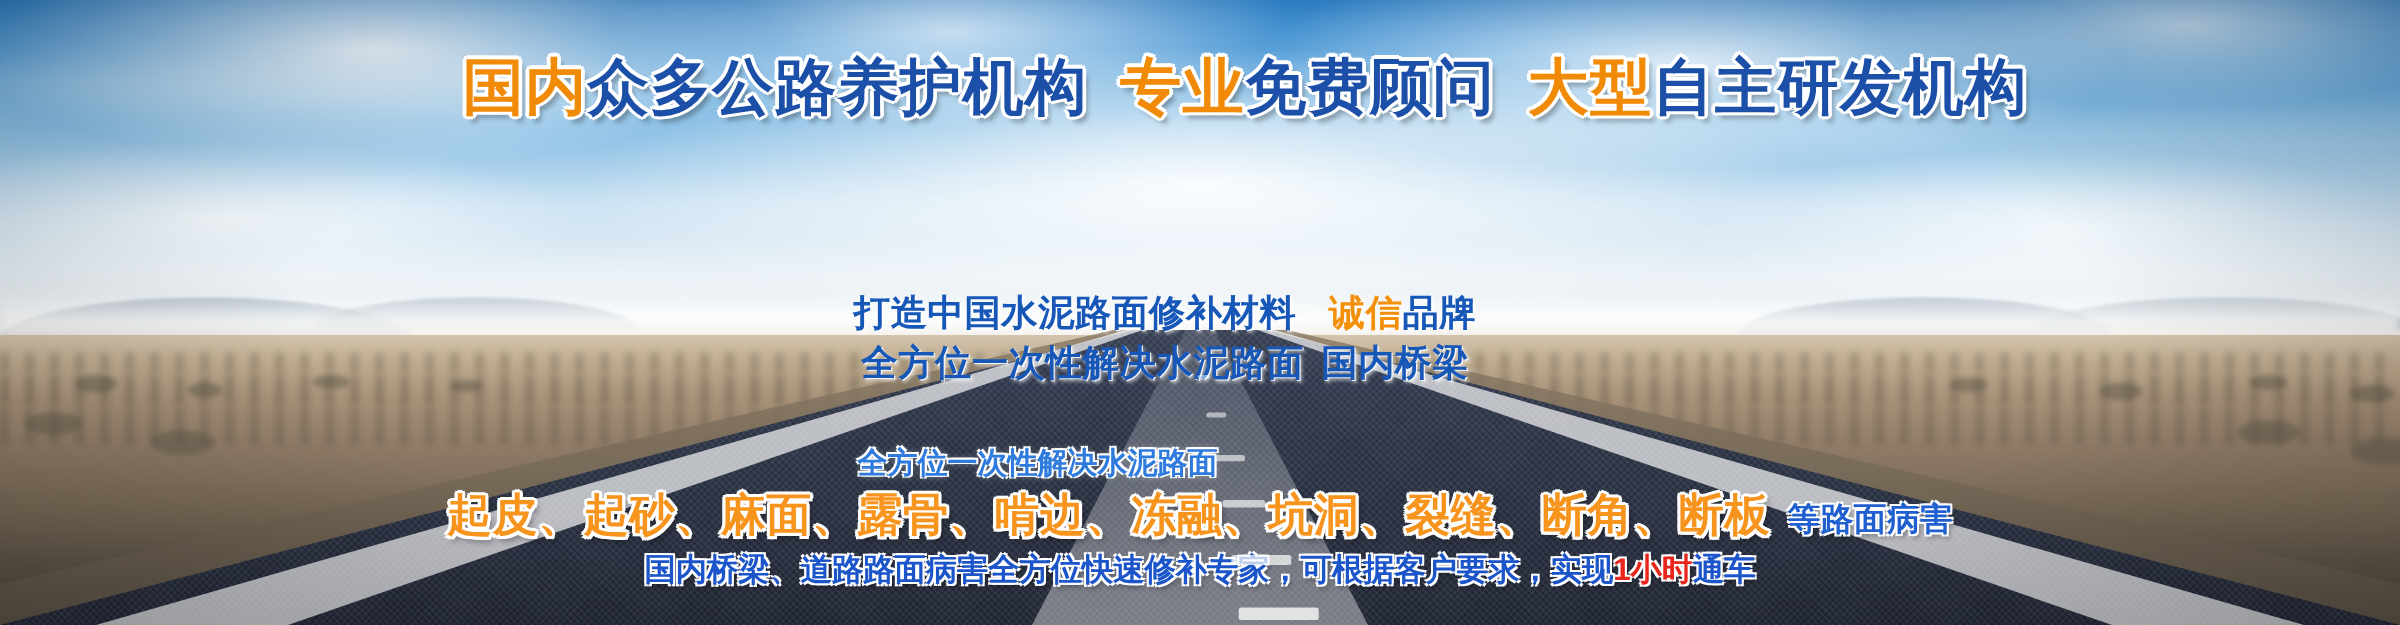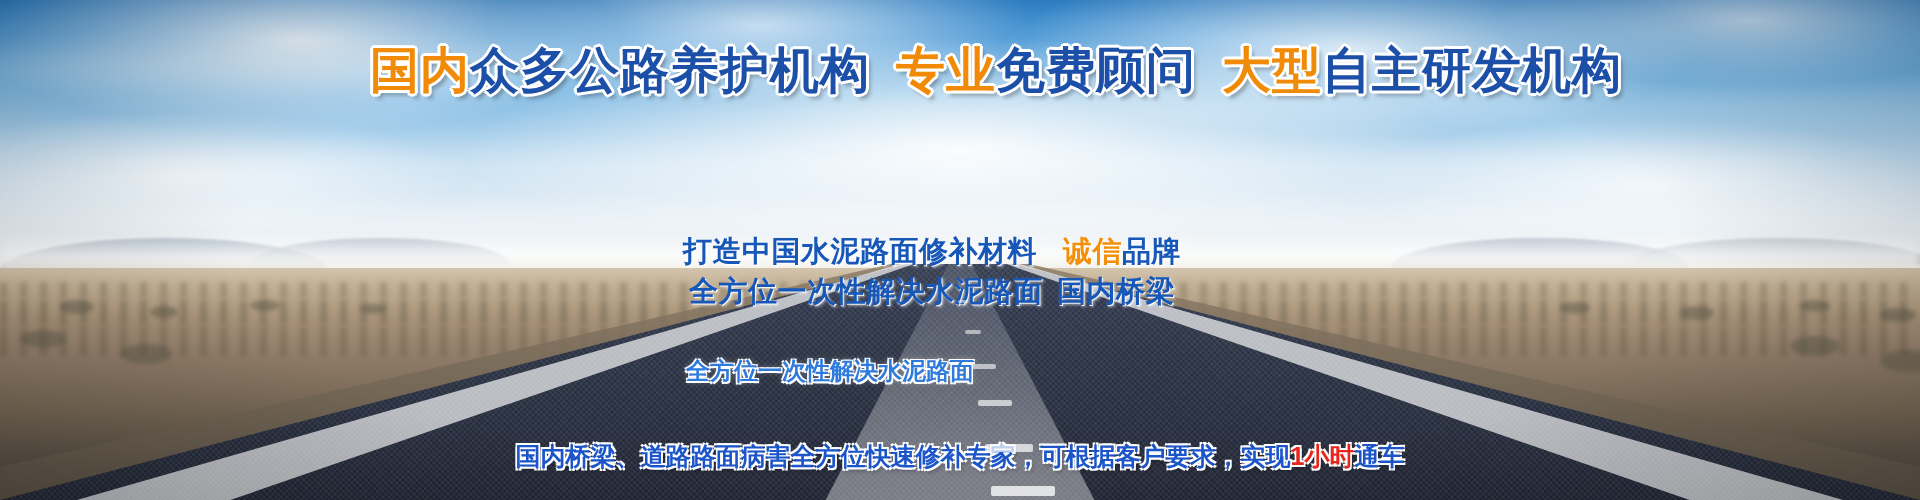--- a/index.html
+++ b/index.html
@@ -259,20 +259,23 @@
     <div class="subline s1">
       <span class="blue-sub">打造中国水泥路面修补材料</span><span class="gap"></span><span class="orange-sub">诚信</span><span class="blue-sub">品牌</span>
     </div>
 
     <div class="subline s2">
       <span class="blue-sub">全方位一次性解决水泥路面</span><span class="gap-sm"></span><span class="blue-sub">国内桥梁</span>
     </div>
 
     <div class="lead">全方位一次性解决水泥路面</div>
 
+    <div class="diseases">
+      <span class="dis-orange">起皮、起砂、麻面、露骨、啃边、冻融、坑洞、裂缝、断角、断板</span><span class="gap-sm"></span><span class="dis-blue">等路面病害</span>
+    </div>
 
     <div class="lastline">
       <span class="ll-blue">国内桥梁、道路路面病害全方位快速修补专家，可根据客户要求，实现</span><span class="ll-red">1小时</span><span class="ll-blue">通车</span>
     </div>
 
   </div>
 <div class="dash" style="top: 300px; left: 958.2px; width: 10px; height: 3px; opacity: 0.55;"></div>
     <div class="dash" style="top: 330px; left: 964.8px; width: 16px; height: 4px; opacity: 0.6;"></div>
     <div class="dash" style="top: 364px; left: 971.68px; width: 24px; height: 5px; opacity: 0.656667;"></div>
     <div class="dash" style="top: 400px; left: 978.2px; width: 34px; height: 6px; opacity: 0.716667;"></div>

